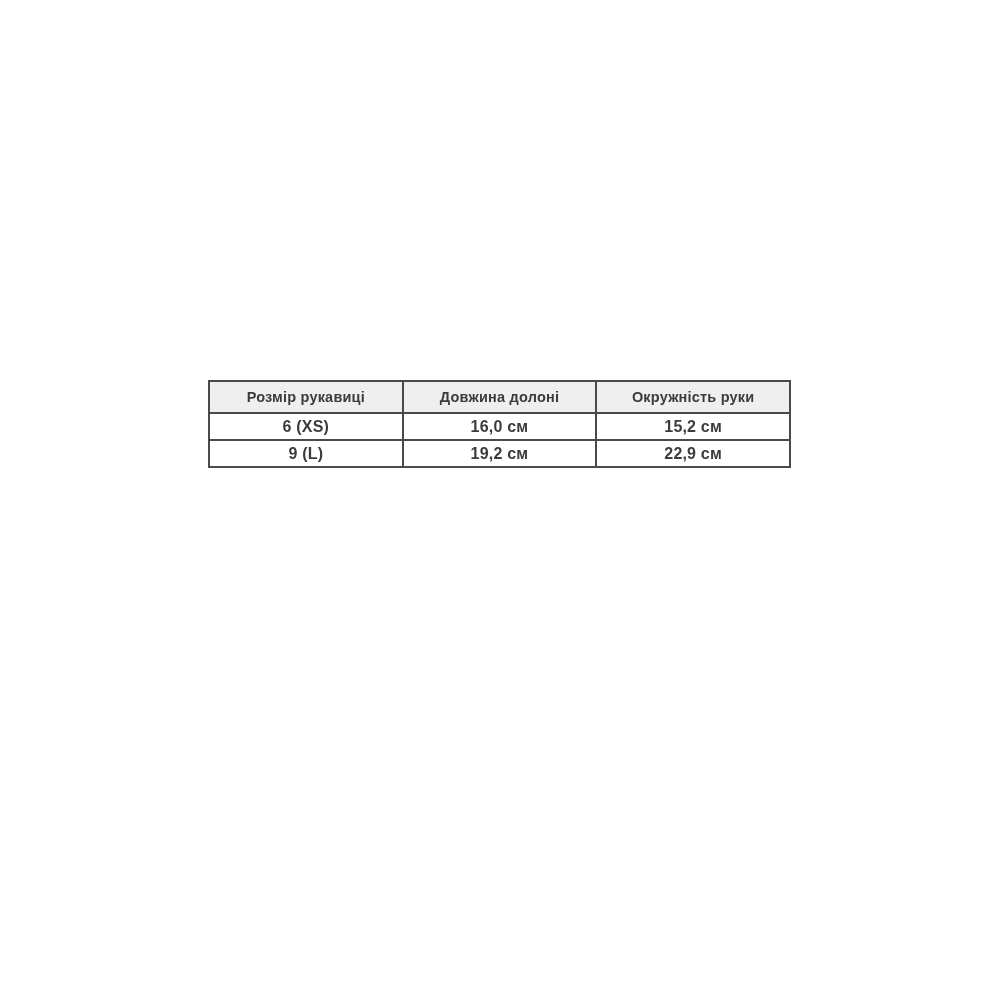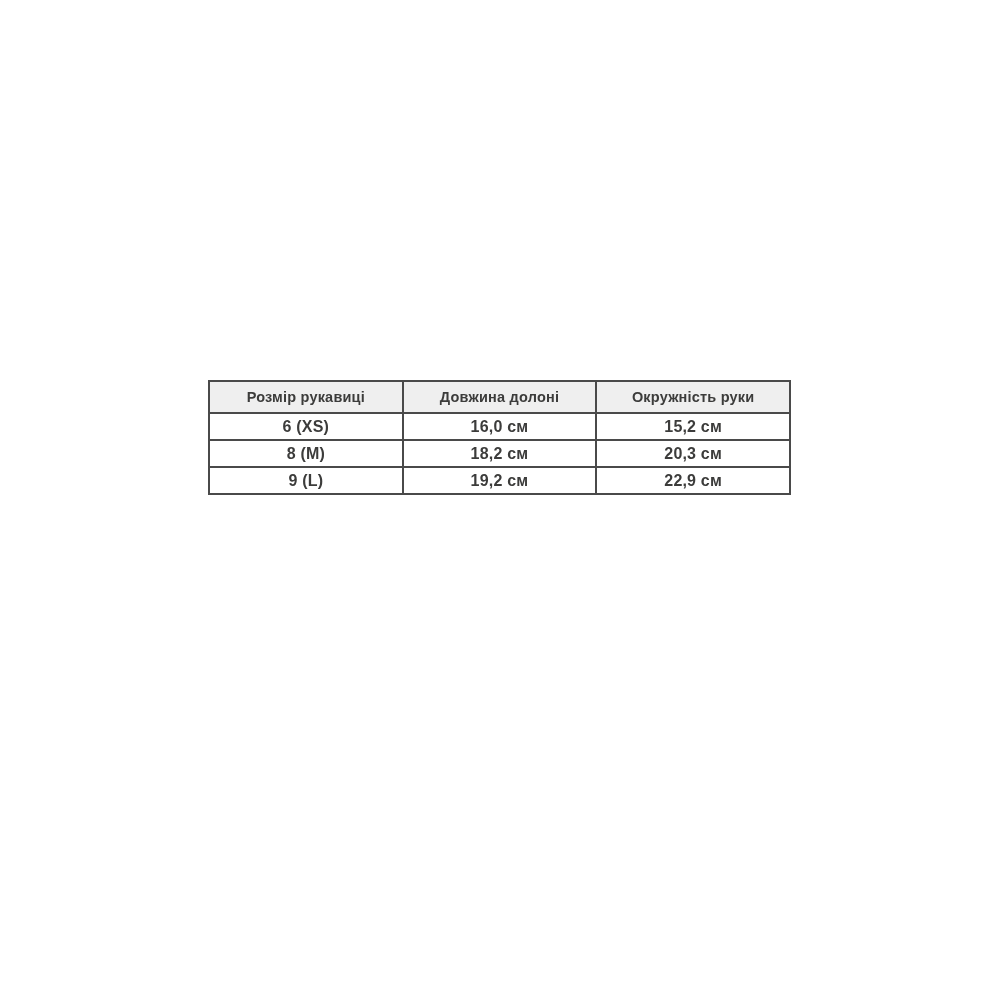--- a/index.html
+++ b/index.html
@@ -56,24 +56,19 @@
         <th>Окружність руки</th>
       </tr>
     </thead>
     <tbody>
       <tr>
         <td>6 (XS)</td>
         <td>16,0 см</td>
         <td>15,2 см</td>
       </tr>
       <tr>
-        <td>8 (M)</td>
-        <td>18,2 см</td>
-        <td>20,3 см</td>
-      </tr>
-      <tr>
         <td>9 (L)</td>
         <td>19,2 см</td>
         <td>22,9 см</td>
       </tr>
     </tbody>
   </table>
 </div>
 
 </body></html>

